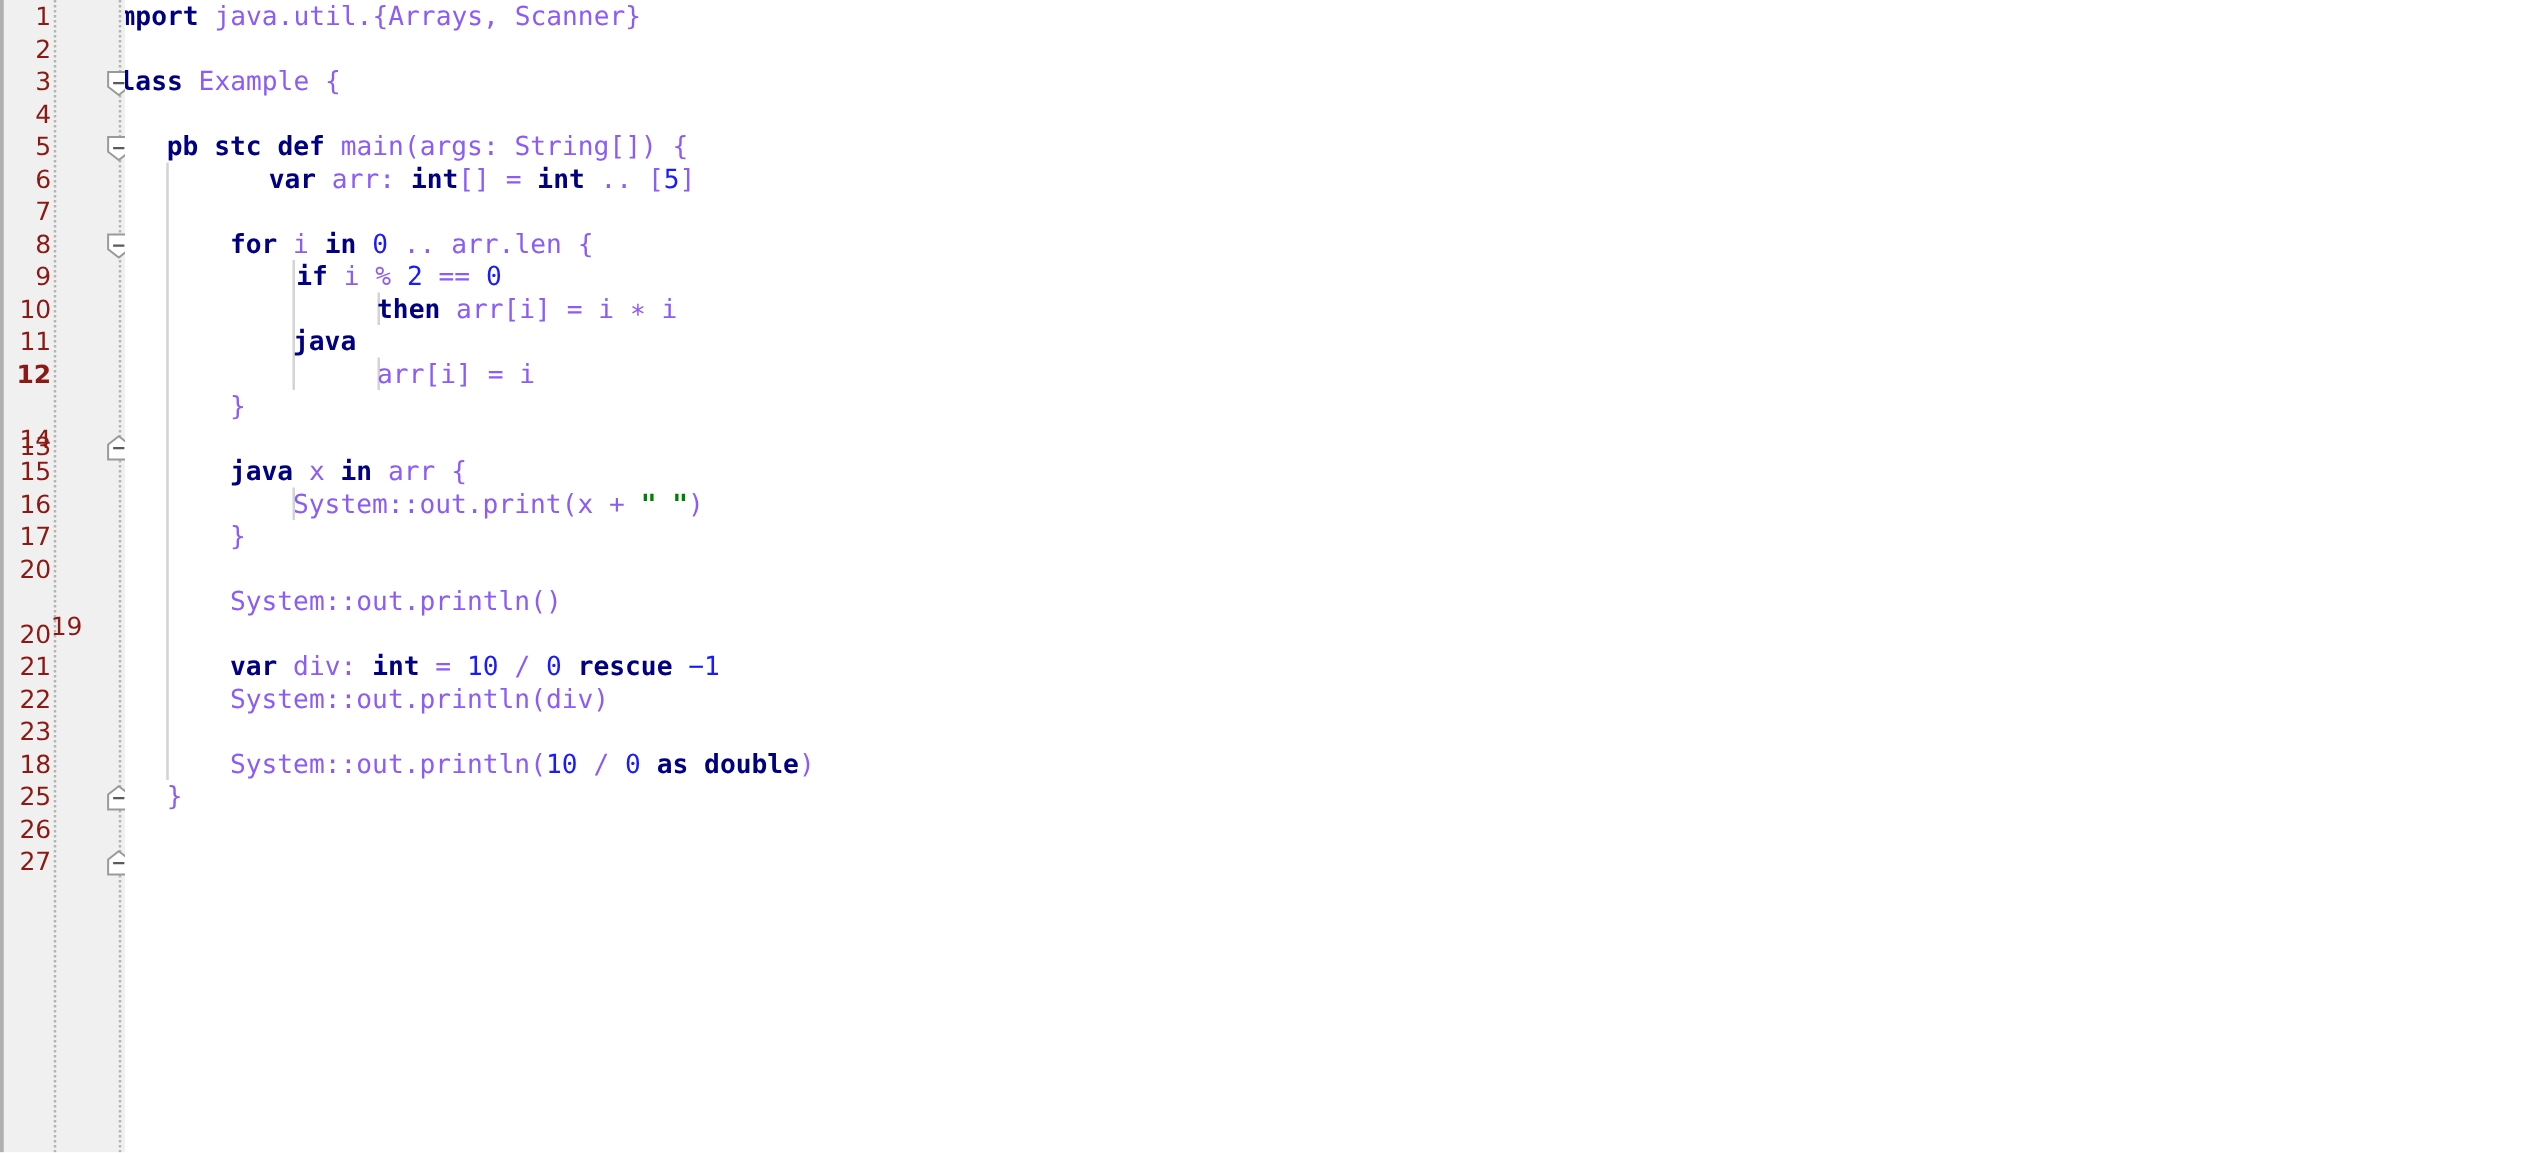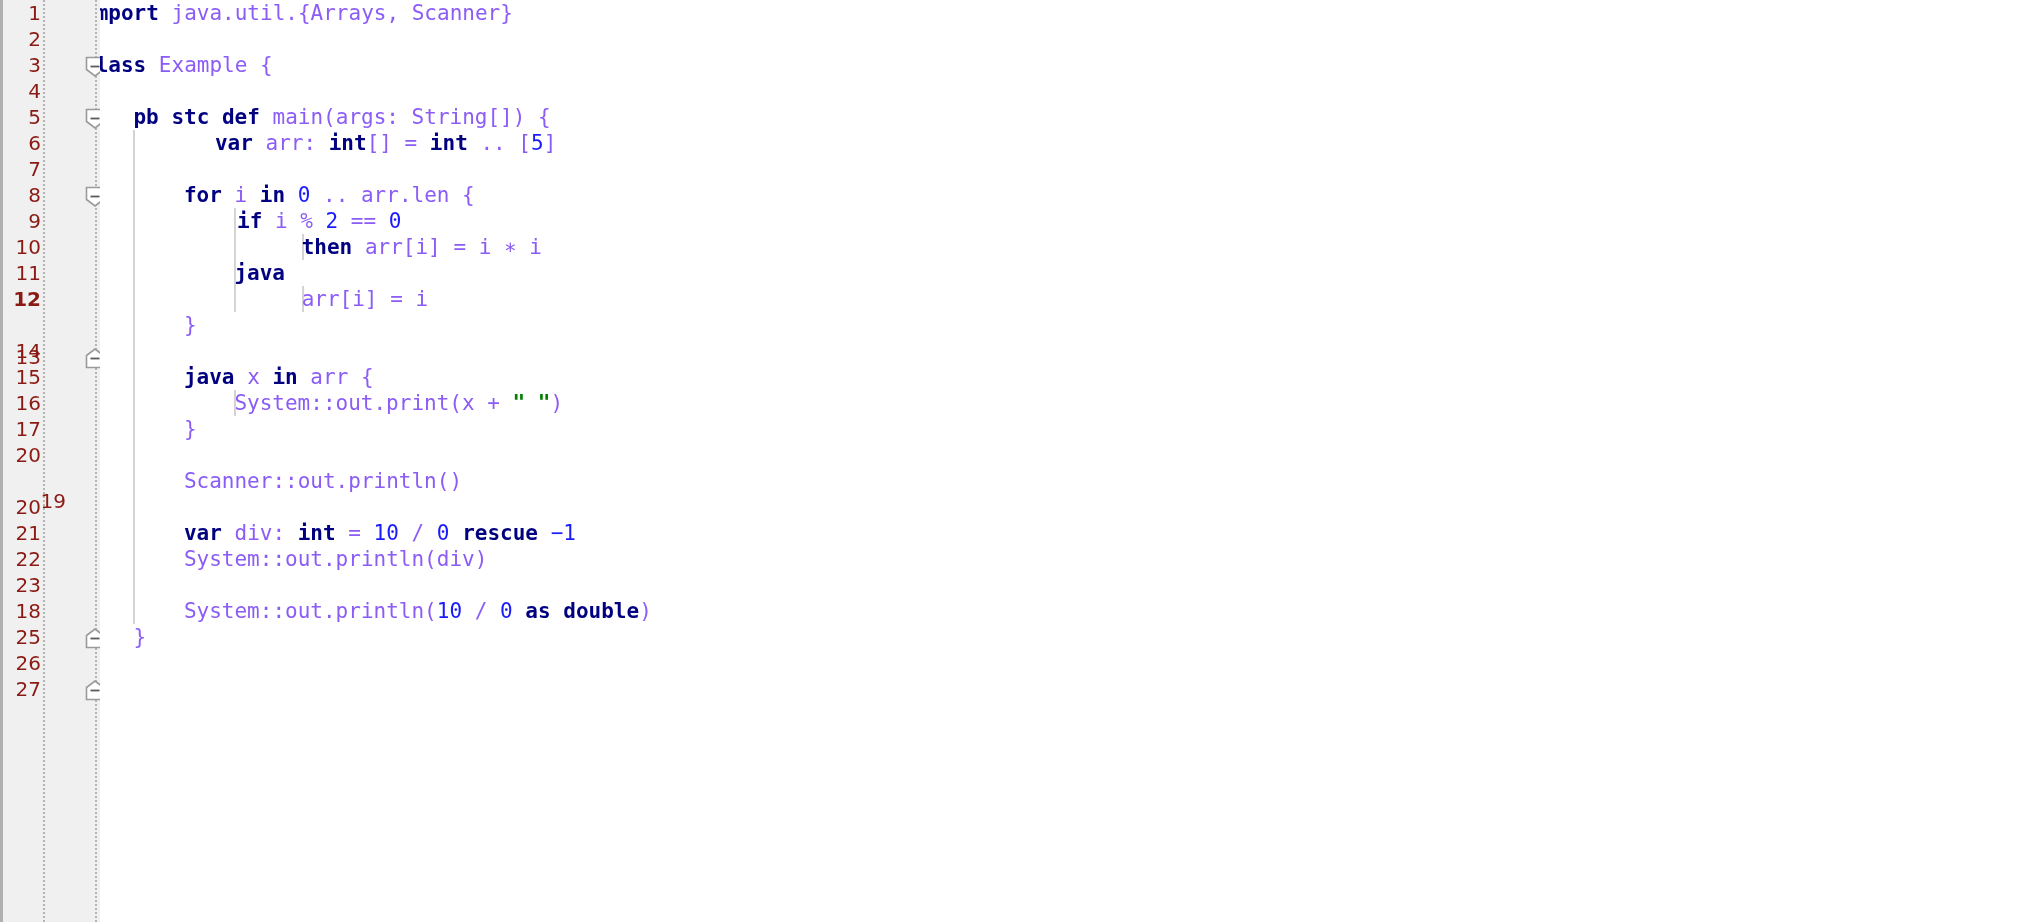--- a/index.html
+++ b/index.html
@@ -254,21 +254,21 @@
         <div class="code-line" style="top: 208px; left: 137px;"><span class="tok-kw">if</span><span class="tok-pl"> i % </span><span class="tok-num">2</span><span class="tok-pl"> == </span><span class="tok-num">0</span></div>
         <div class="code-line" style="top: 234px; left: 201.66px;"><span class="tok-kw">then</span><span class="tok-pl"> arr[i] = i ∗ i</span></div>
         <div class="code-line" style="top: 260px; left: 134.38px;"><span class="tok-kw">java</span></div>
         <div class="code-line" style="top: 286px; left: 201.66px;"><span class="tok-pl">arr[i] = i</span></div>
         <div class="code-line" style="top: 312px; left: 83.92px;"><span class="tok-pl">}</span></div>
         <div class="code-line" style="top: 338px; left: -17px;"></div>
         <div class="code-line" style="top: 364px; left: 83.92px;"><span class="tok-kw">java</span><span class="tok-pl"> x </span><span class="tok-kw">in</span><span class="tok-pl"> arr {</span></div>
         <div class="code-line" style="top: 390px; left: 134.38px;"><span class="tok-pl">System::out.print(x + </span><span class="tok-str">" "</span><span class="tok-pl">)</span></div>
         <div class="code-line" style="top: 416px; left: 83.92px;"><span class="tok-pl">}</span></div>
         <div class="code-line" style="top: 442px; left: -17px;"></div>
-        <div class="code-line" style="top: 468px; left: 83.92px;"><span class="tok-pl">Scanner::out.println()</span></div>
+        <div class="code-line" style="top: 468px; left: 83.92px;"><span class="tok-pl">System::out.println()</span></div>
         <div class="code-line" style="top: 494px; left: -17px;"></div>
         <div class="code-line" style="top: 520px; left: 83.92px;"><span class="tok-kw">var</span><span class="tok-pl"> div: </span><span class="tok-kw">int</span><span class="tok-pl"> = </span><span class="tok-num">10</span><span class="tok-pl"> / </span><span class="tok-num">0</span><span class="tok-pl"> </span><span class="tok-kw">rescue</span><span class="tok-pl"> </span><span class="tok-num">−1</span></div>
         <div class="code-line" style="top: 546px; left: 83.92px;"><span class="tok-pl">System::out.println(div)</span></div>
         <div class="code-line" style="top: 572px; left: -17px;"></div>
         <div class="code-line" style="top: 598px; left: 83.92px;"><span class="tok-pl">System::out.println(</span><span class="tok-num">10</span><span class="tok-pl"> / </span><span class="tok-num">0</span><span class="tok-pl"> </span><span class="tok-kw">as double</span><span class="tok-pl">)</span></div>
         <div class="code-line" style="top: 624px; left: 33.46px;"><span class="tok-pl">}</span></div>
         <div class="code-line" style="top: 650px; left: -17px;"></div>
       </div>
   </div>
 

